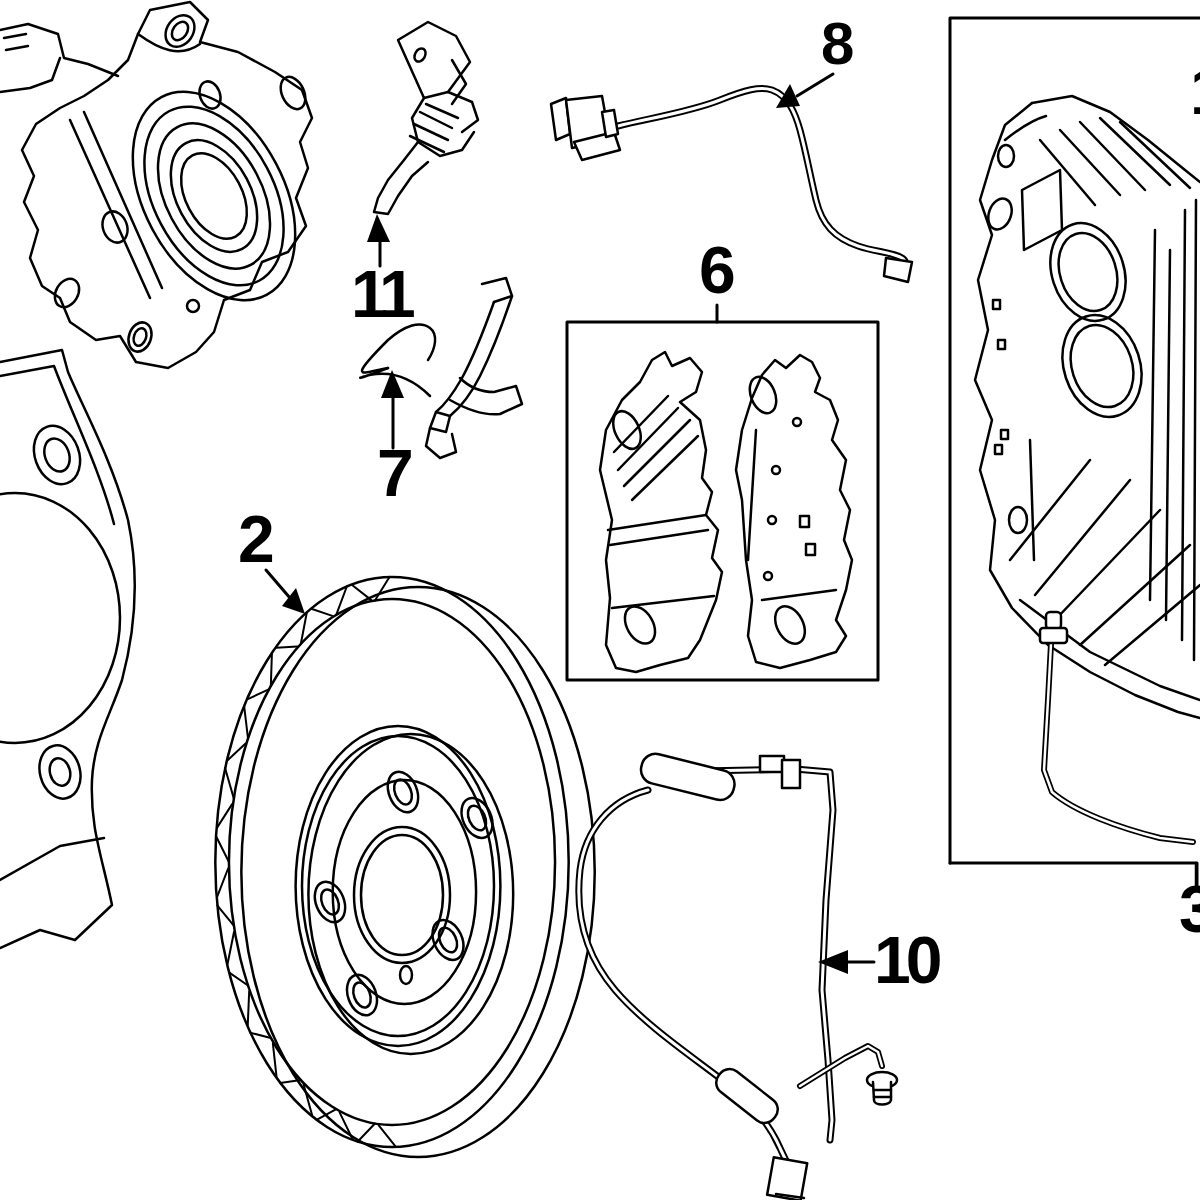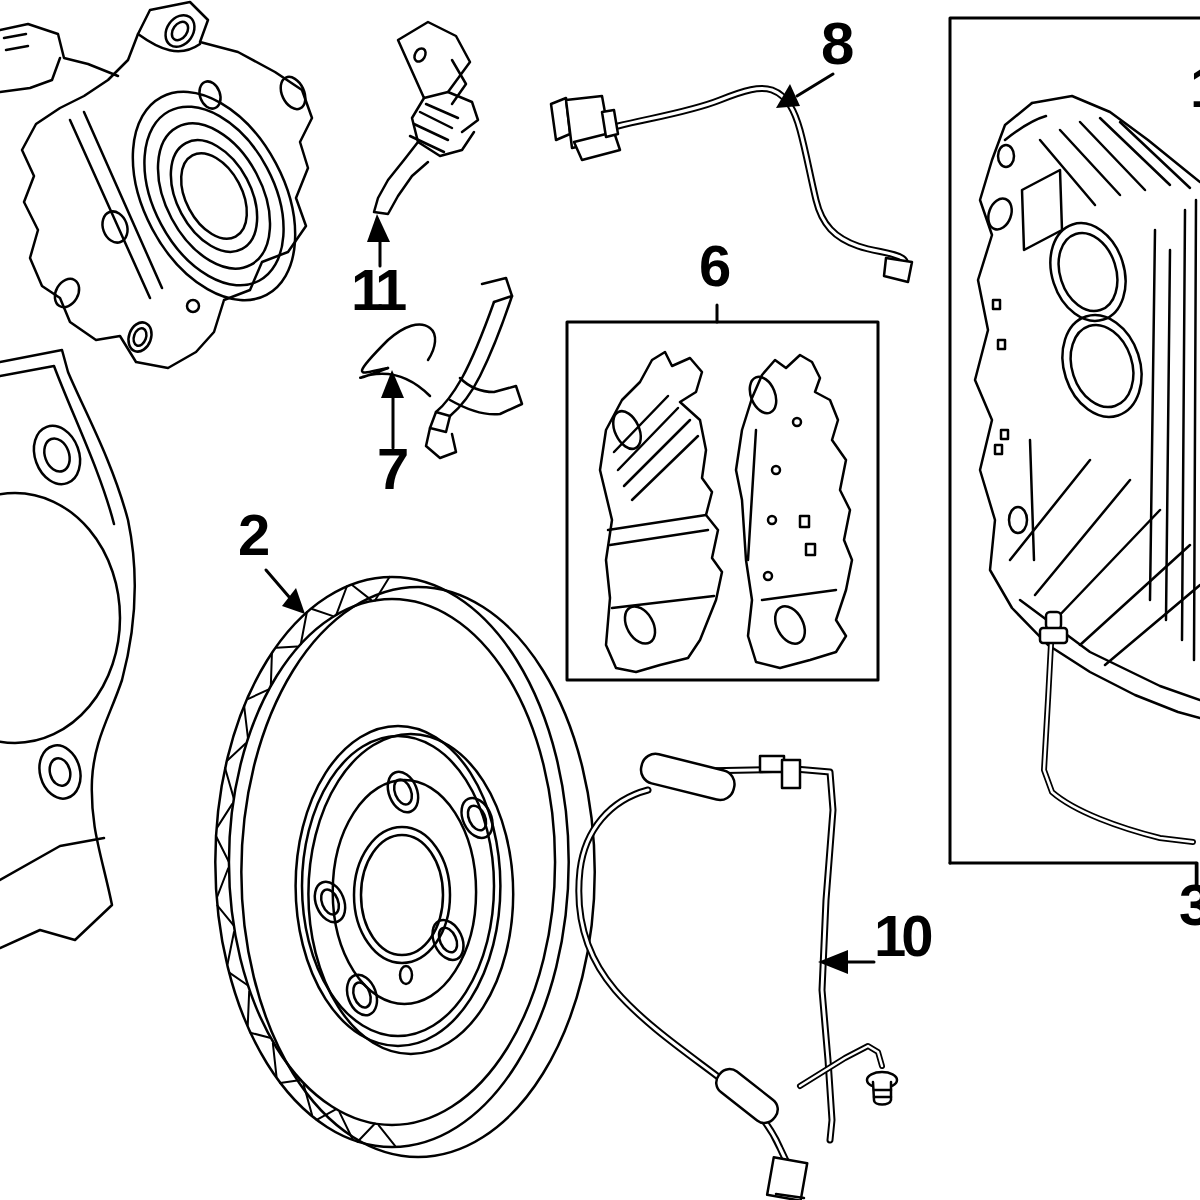--- a/index.html
+++ b/index.html
@@ -2,21 +2,21 @@
 <html><head>
 <meta charset="utf-8">
 <style>
   html,body{margin:0;padding:0;}
   body{
     width:1200px;height:1200px;position:relative;overflow:hidden;
     background:#ffffff;font-family:"Liberation Sans",sans-serif;
   }
   svg{position:absolute;left:0;top:0;}
   .callout{
-    position:absolute;color:#000;font-weight:700;font-size:58px;line-height:1;
+    position:absolute;color:#000;font-weight:700;font-size:66px;line-height:1;
     font-family:"Liberation Sans",sans-serif;white-space:nowrap;
   }
   .small{font-size:60px;}
   .tight{letter-spacing:-5px;}
 </style>
 </head>
 <body>
 
 <svg width="1200" height="1200" viewBox="0 0 1200 1200" fill="none" stroke="#000" stroke-width="2.5" stroke-linecap="round" stroke-linejoin="round">
 
@@ -307,16 +307,16 @@
     <g>
         <line x1="1196" y1="863" x2="1196" y2="886" stroke-width="2.5"></line>
       </g>
   </g>
 </svg>
 
 <div class="callout" style="left:238px;top:506px;">2</div>
 <div class="callout" style="left:699px;top:237px;">6</div>
 <div class="callout" style="left:377px;top:440px;">7</div>
 <div class="callout small" style="left:821px;top:14px;">8</div>
-<div class="callout tight" style="left:874px;top:907px;">10</div>
+<div class="callout tight" style="left:874px;top:927px;">10</div>
 <div class="callout tight" style="left:351px;top:261px;">11</div>
 <div class="callout" style="left:1190px;top:58px;">1</div>
 <div class="callout" style="left:1179px;top:876px;">3</div>
 
 </body></html>

